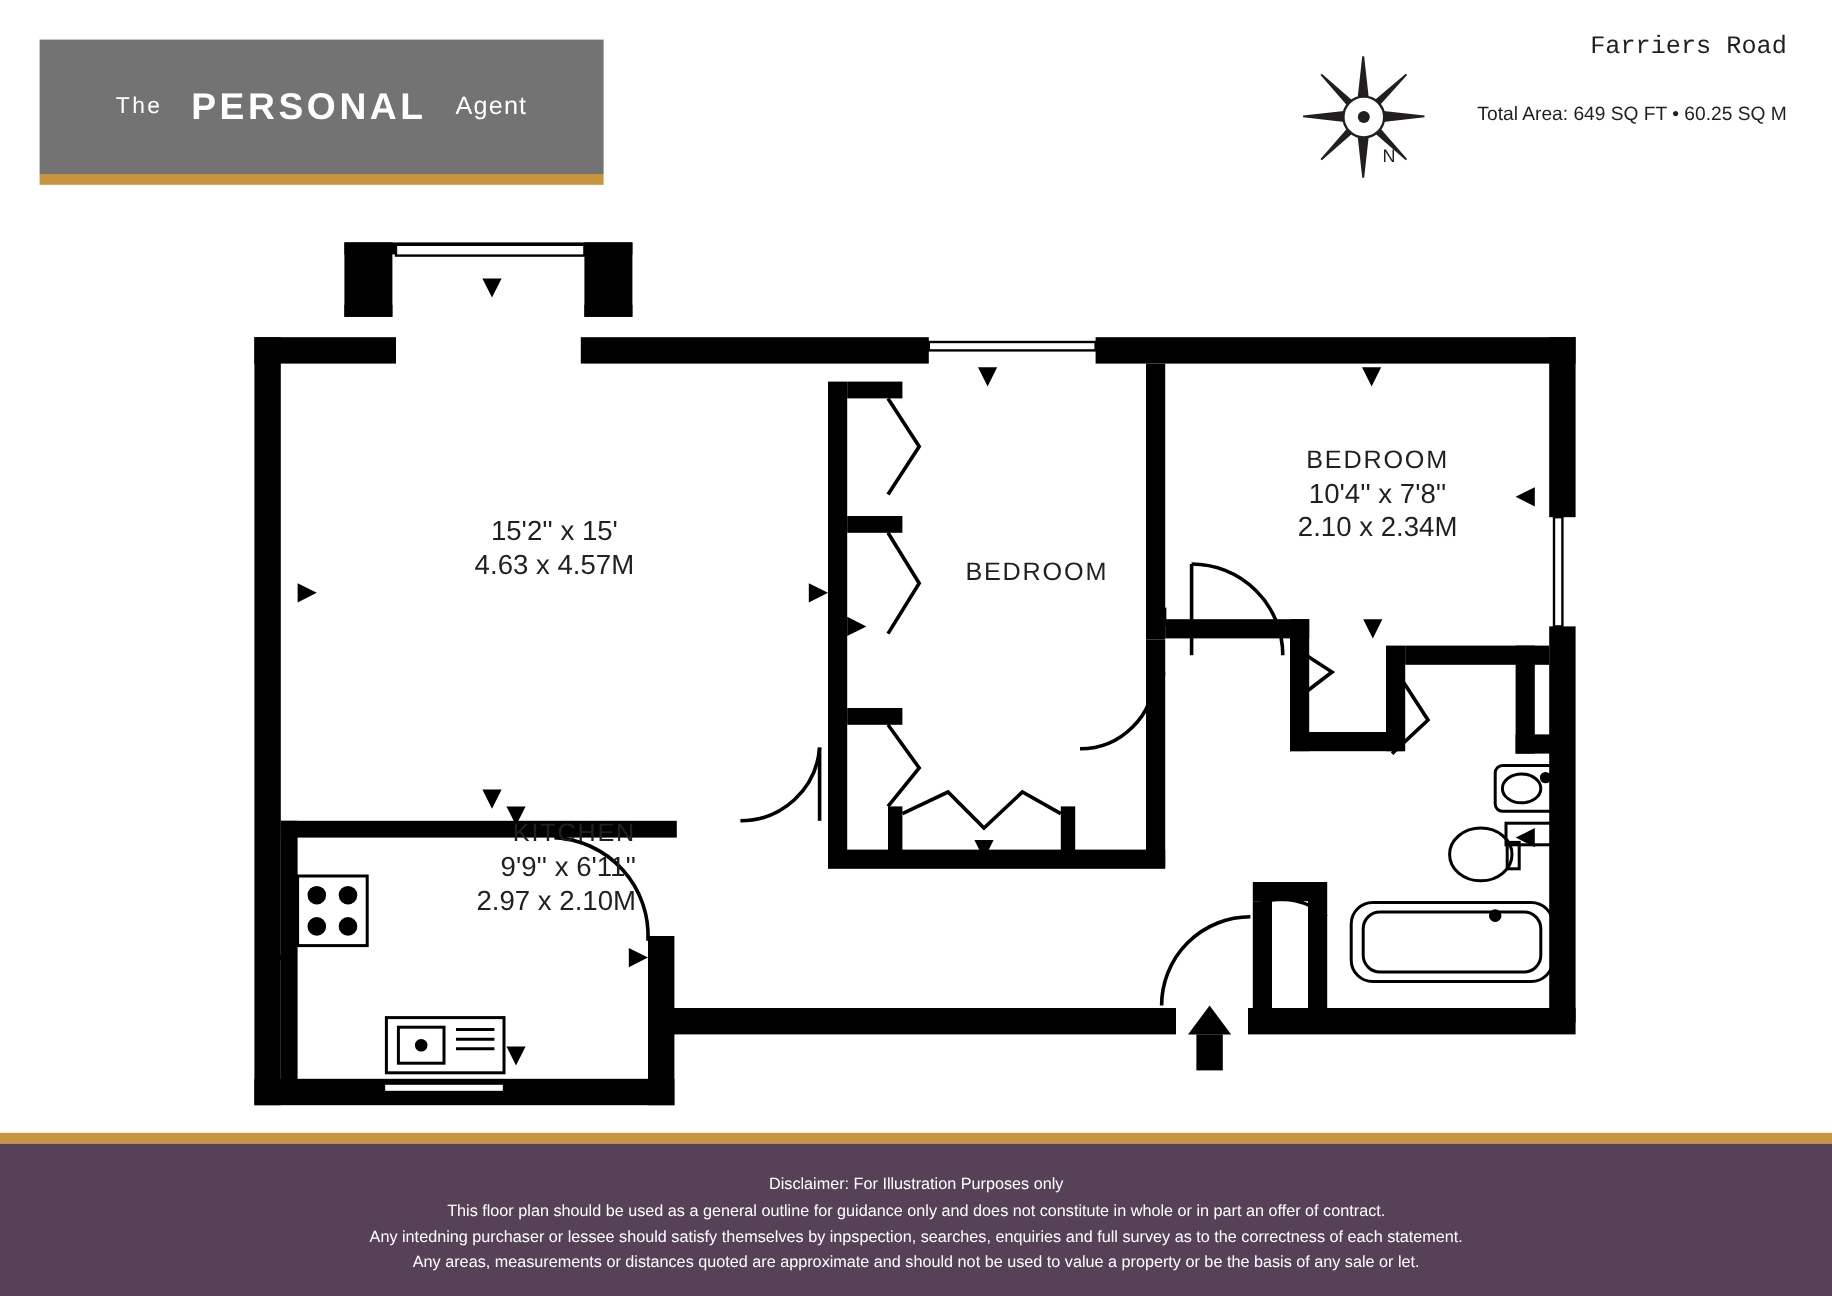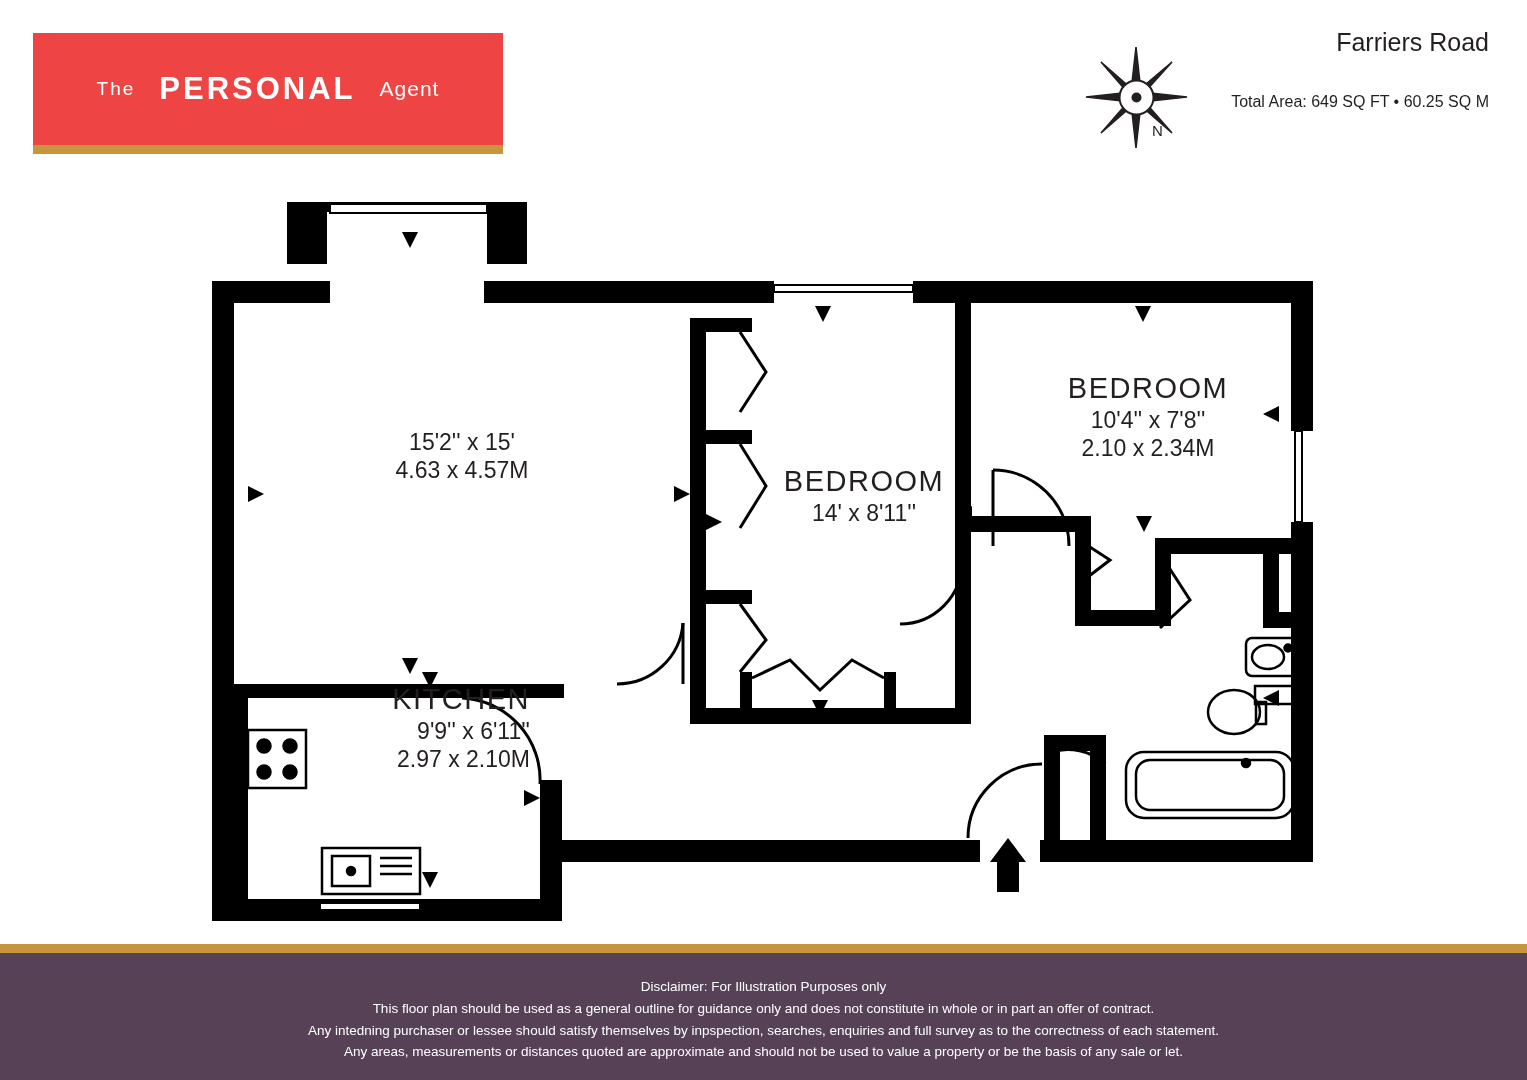--- a/index.html
+++ b/index.html
@@ -19,21 +19,21 @@
   #brand-logo {
     position: absolute;
     left: 33px;
     top: 33px;
     width: 470px;
     height: 125px;
   }
   #brand-logo .brand-box {
     width: 100%;
     height: 112px;
-    background: #ef4444;
+    background: #737373;
     display: flex;
     align-items: center;
     justify-content: center;
     box-sizing: border-box;
   }
   #brand-logo .brand-rule {
     width: 100%;
     height: 9px;
     background: #c8953f;
   }
@@ -58,23 +58,24 @@
   }
 
   
   #title-block {
     position: absolute;
     right: 38px;
     top: 28px;
     text-align: right;
   }
   #property-title {
-    font-size: 25px;
+    font-size: 21px;
     color: #231f20;
     margin-bottom: 6px;
+    font-family: Liberation Mono, monospace;
   }
   #area-summary {
     font-size: 16px;
     color: #231f20;
     margin-top: 36px;
   }
 
   
   #compass {
     position: absolute;
@@ -102,21 +103,21 @@
 
   
   .room-label {
     position: absolute;
     text-align: center;
     color: #231f20;
     line-height: 1.22;
     white-space: nowrap;
   }
   .room-label .rl-name {
-    font-size: 29px;
+    font-size: 21px;
     letter-spacing: 1.5px;
   }
   .room-label .rl-dim {
     font-size: 23px;
   }
   #label-reception { left: 262px; top: 428px; width: 400px; }
   #label-bedroom-1 { left: 694px; top: 464px; width: 340px; }
   #label-bedroom-2 { left: 988px; top: 371px; width: 320px; }
   #label-kitchen   { left: 230px; top: 682px; width: 300px; text-align: right; }
 
@@ -338,21 +339,20 @@
 
 </svg>
 
 <div class="room-label" id="label-reception">
   <div class="rl-dim">15'2'' x 15'</div>
   <div class="rl-dim">4.63 x 4.57M</div>
 </div>
 
 <div class="room-label" id="label-bedroom-1">
   <div class="rl-name">BEDROOM</div>
-  <div class="rl-dim">14' x 8'11''</div>
 </div>
 
 <div class="room-label" id="label-bedroom-2">
   <div class="rl-name">BEDROOM</div>
   <div class="rl-dim">10'4'' x 7'8''</div>
   <div class="rl-dim">2.10 x 2.34M</div>
 </div>
 
 <div class="room-label" id="label-kitchen">
   <div class="rl-name">KITCHEN</div>

